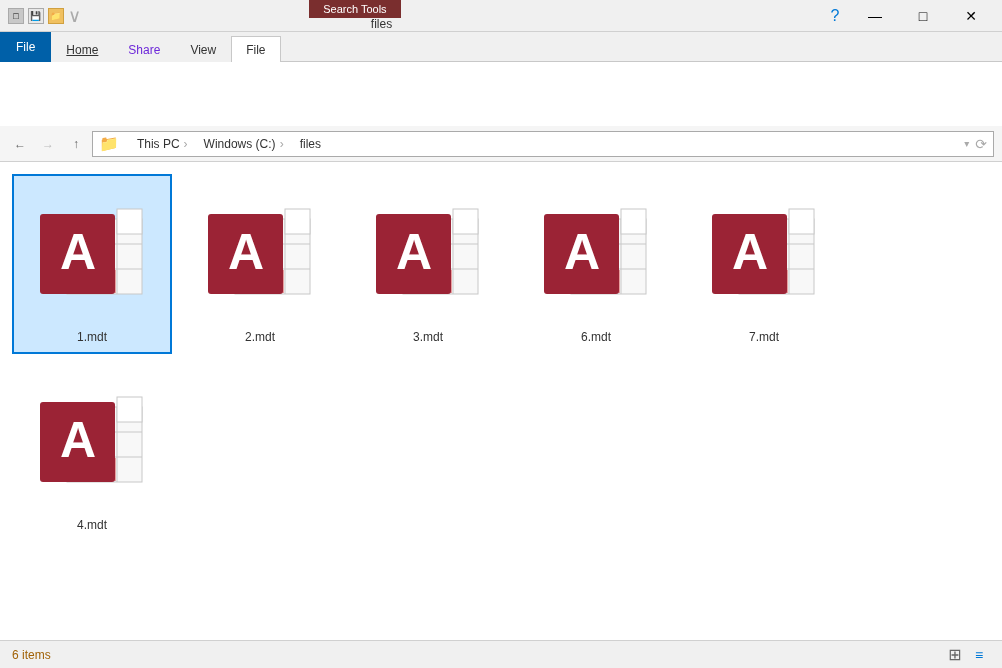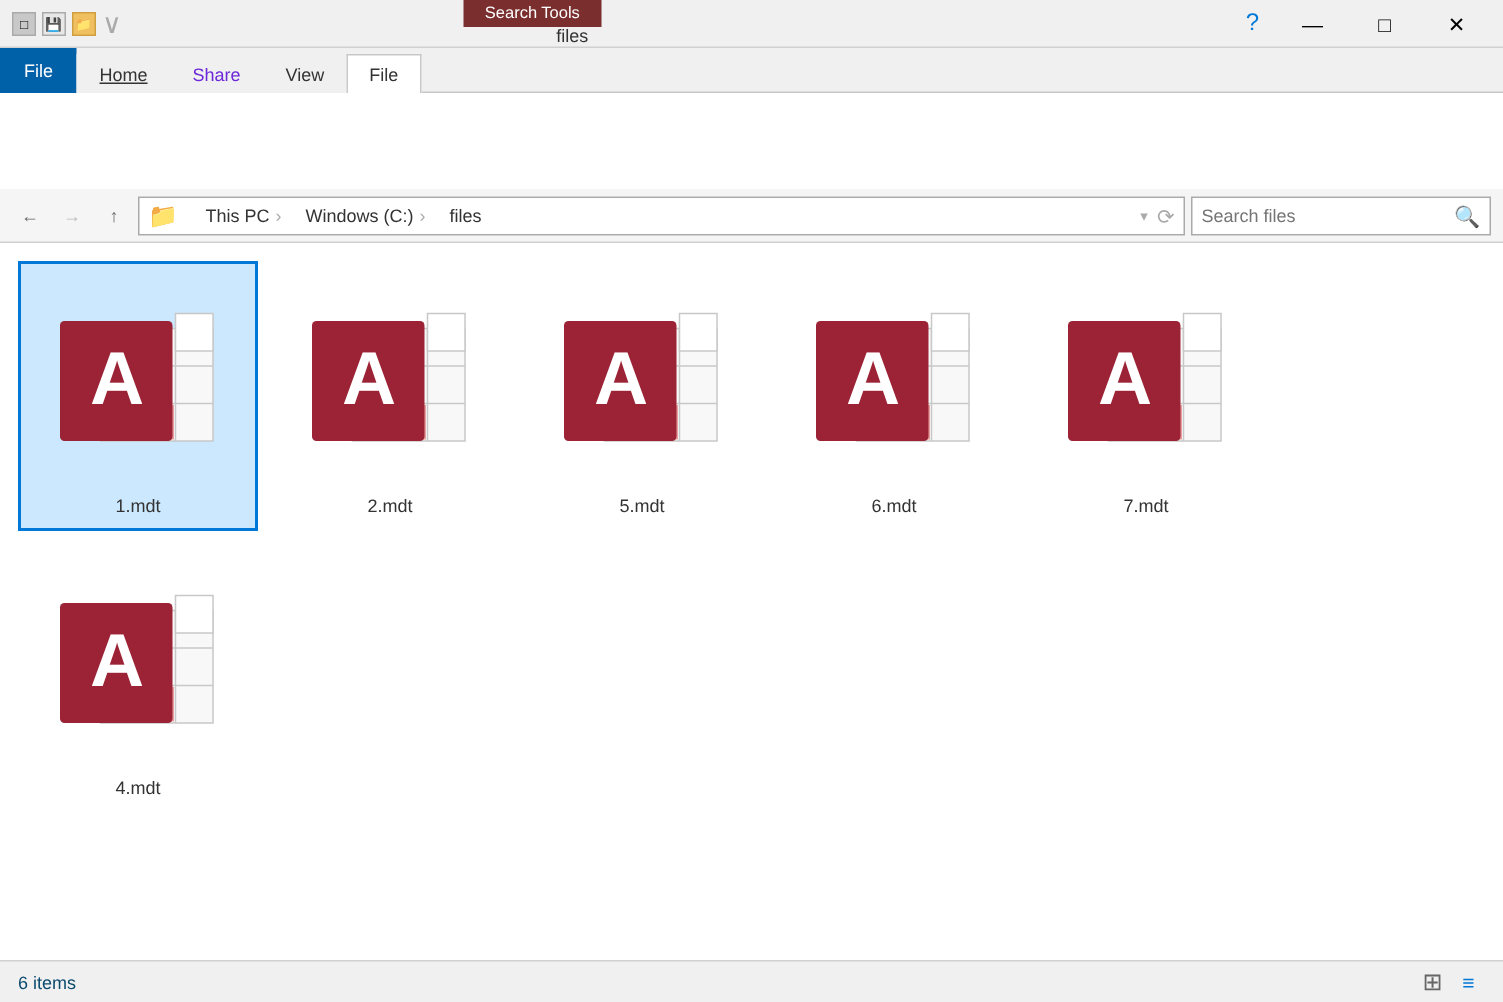--- a/index.html
+++ b/index.html
@@ -96,21 +96,21 @@
     
     .status-bar {
       height: 28px;
       background: #f0f0f0;
       border-top: 1px solid #d0d0d0;
       display: flex;
       align-items: center;
       padding: 0 12px;
       justify-content: space-between;
     }
-    .status-text { font-size: 12px; color: #0c4a6e; }
+    .status-text { font-size: 12px; color: #a16207; }
     .view-controls { display: flex; gap: 2px; }
     .view-btn { width: 22px; height: 22px; display: flex; align-items: center; justify-content: center; cursor: pointer; font-size: 14px; color: #666; }
     .view-btn.active { color: #0078d7; }
   </style>
 </head>
 <body>
 
 <div class="title-bar">
   <div class="title-bar-icons">
     <div class="title-icon">□</div>
@@ -152,24 +152,20 @@
     <span style="font-size:16px; color:#aaa; margin-right:4px;">📁</span>
     <span class="breadcrumb-part">This PC</span>
     <span class="breadcrumb-sep">›</span>
     <span class="breadcrumb-part">Windows (C:)</span>
     <span class="breadcrumb-sep">›</span>
     <span class="breadcrumb-part">files</span>
     <span style="flex:1;"></span>
     <span style="font-size:10px; color:#aaa;">▾</span>
     <span style="font-size:14px; color:#aaa; margin-left:4px; cursor:pointer;">⟳</span>
   </div>
-  <div class="search-box">
-    <input class="search-input" type="text" placeholder="Search files" style="">
-    <span style="color:#aaa; font-size:14px;">🔍</span>
-  </div>
 </div>
 
 <div class="file-area">
 
   <div class="file-item selected">
     <div class="file-icon-container">
       <svg width="120" height="120" viewBox="0 0 120 120" xmlns="http://www.w3.org/2000/svg">
 
         <rect x="35" y="20" width="75" height="75" fill="#f8f8f8" stroke="#c8c8c8" stroke-width="1"></rect>
 
@@ -218,21 +214,21 @@
         <line x1="85" y1="20" x2="85" y2="95" stroke="#c8c8c8" stroke-width="1"></line>
         <line x1="35" y1="45" x2="110" y2="45" stroke="#c8c8c8" stroke-width="1"></line>
         <line x1="35" y1="70" x2="110" y2="70" stroke="#c8c8c8" stroke-width="1"></line>
         <rect x="61" y="71" width="23" height="23" fill="#e8a0a0"></rect>
         <rect x="36" y="71" width="23" height="23" fill="#f2c4c4"></rect>
         <rect x="8" y="15" width="75" height="80" rx="3" fill="#9b2335"></rect>
         <text x="46" y="70" font-family="Arial" font-size="50" font-weight="bold" fill="white" text-anchor="middle">A</text>
         <rect x="85" y="10" width="25" height="25" fill="white" stroke="#c8c8c8" stroke-width="1"></rect>
       </svg>
     </div>
-    <div class="file-name">5.mdt</div>
+    <div class="file-name">3.mdt</div>
   </div>
 
   <div class="file-item">
     <div class="file-icon-container">
       <svg width="120" height="120" viewBox="0 0 120 120" xmlns="http://www.w3.org/2000/svg">
         <rect x="35" y="20" width="75" height="75" fill="#f8f8f8" stroke="#c8c8c8" stroke-width="1"></rect>
         <line x1="60" y1="20" x2="60" y2="95" stroke="#c8c8c8" stroke-width="1"></line>
         <line x1="85" y1="20" x2="85" y2="95" stroke="#c8c8c8" stroke-width="1"></line>
         <line x1="35" y1="45" x2="110" y2="45" stroke="#c8c8c8" stroke-width="1"></line>
         <line x1="35" y1="70" x2="110" y2="70" stroke="#c8c8c8" stroke-width="1"></line>

